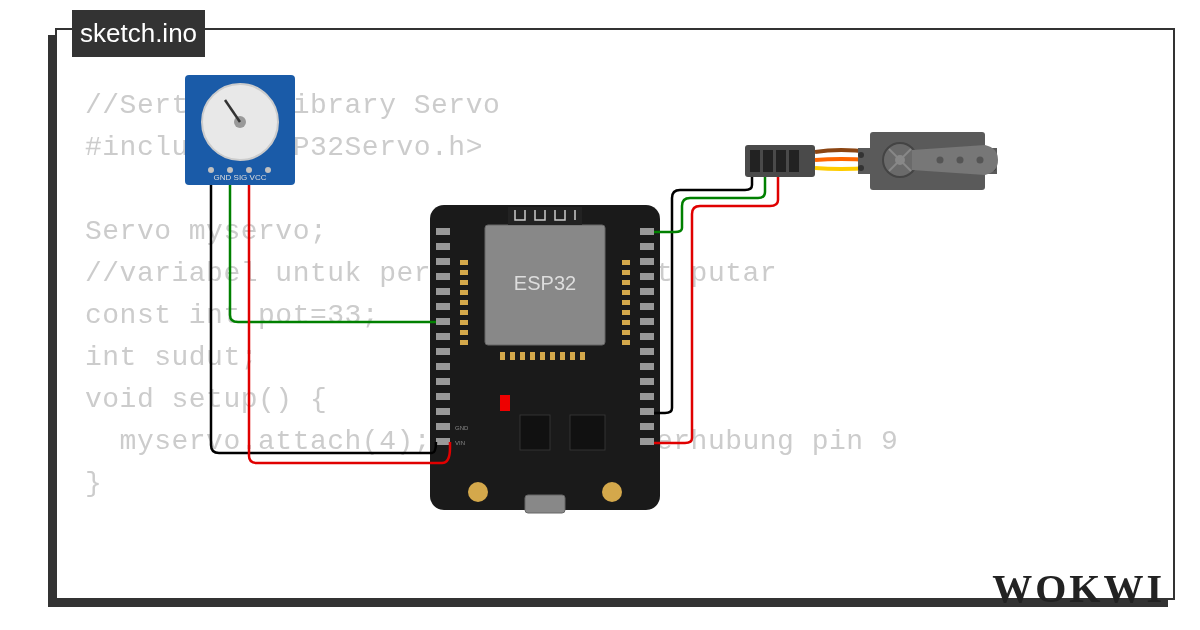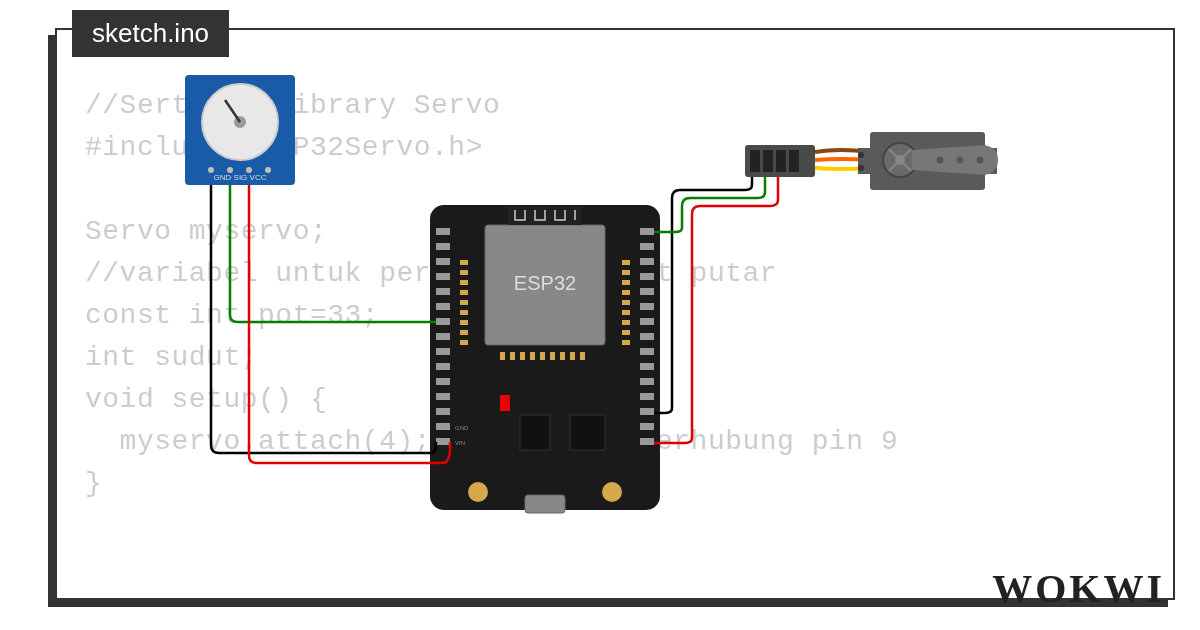--- a/index.html
+++ b/index.html
@@ -27,21 +27,21 @@
       height: 572px;
       background: #fff;
       border: 2px solid #333;
     }
     .tab {
       position: absolute;
       left: 72px;
       top: 10px;
       background: #333;
       color: #fff;
-      padding: 8px 20px;
+      padding: 8px 8px;
       font-family: Arial, sans-serif;
       font-size: 26px;
       z-index: 10;
     }
     .code {
       position: absolute;
       left: 85px;
       top: 85px;
       font-size: 28px;
       line-height: 42px;

